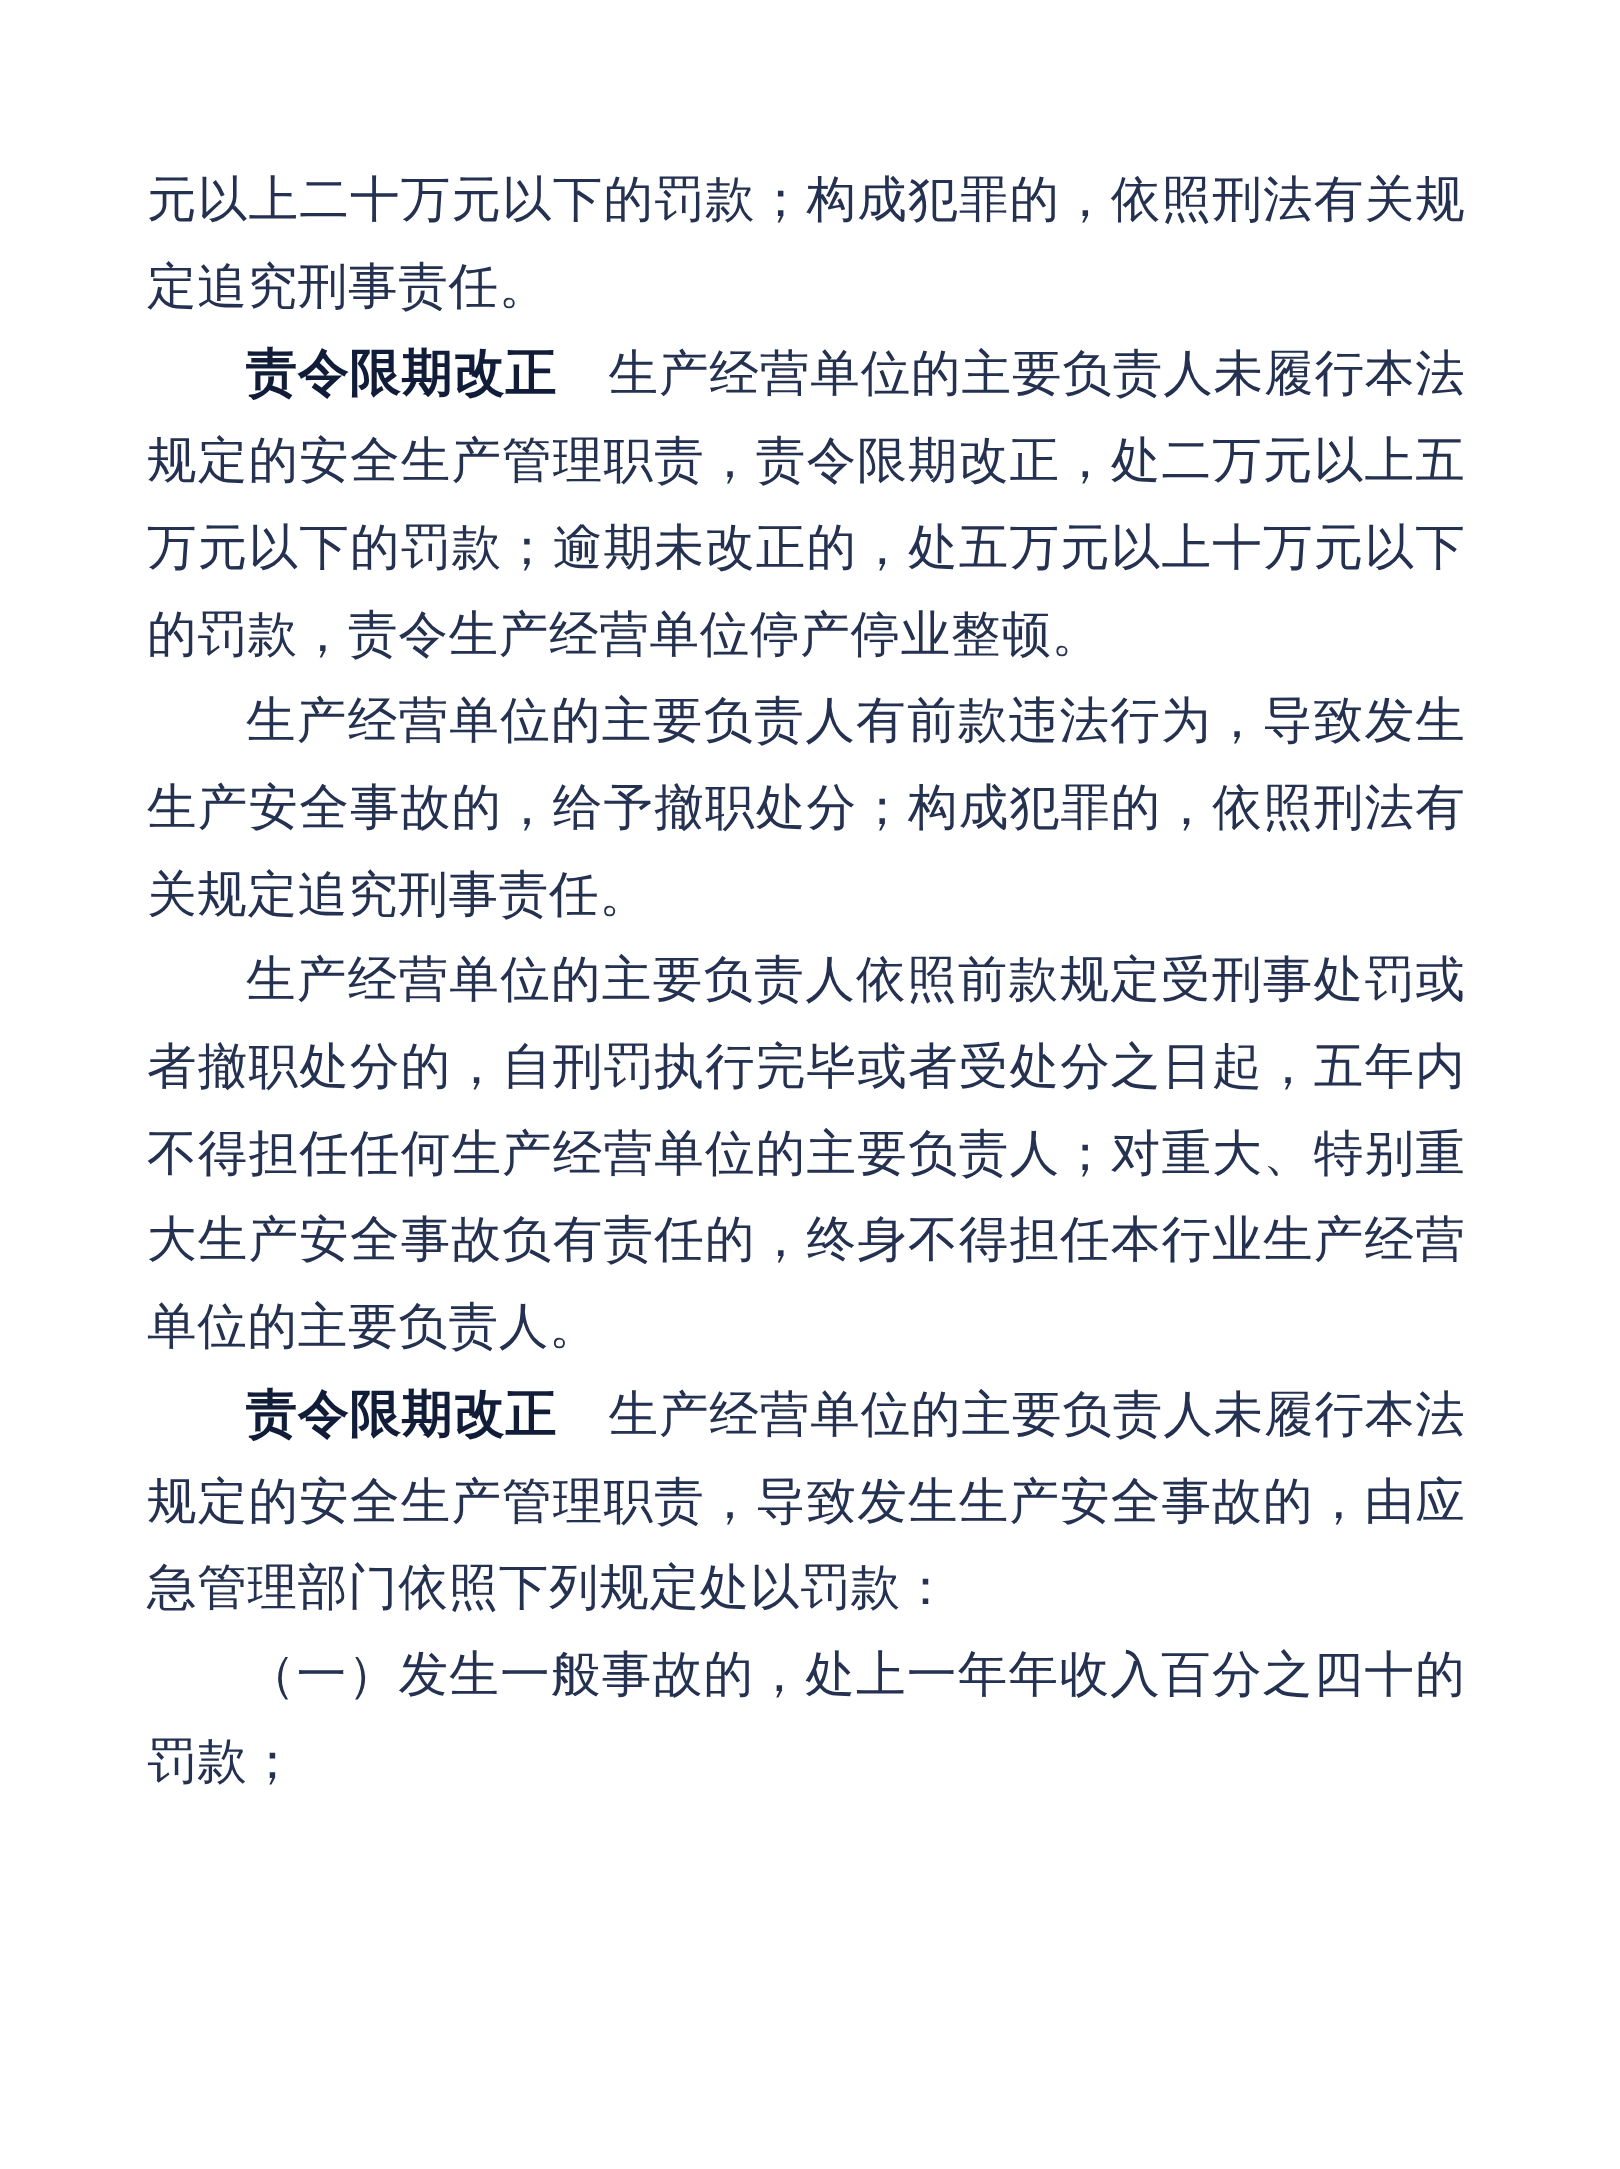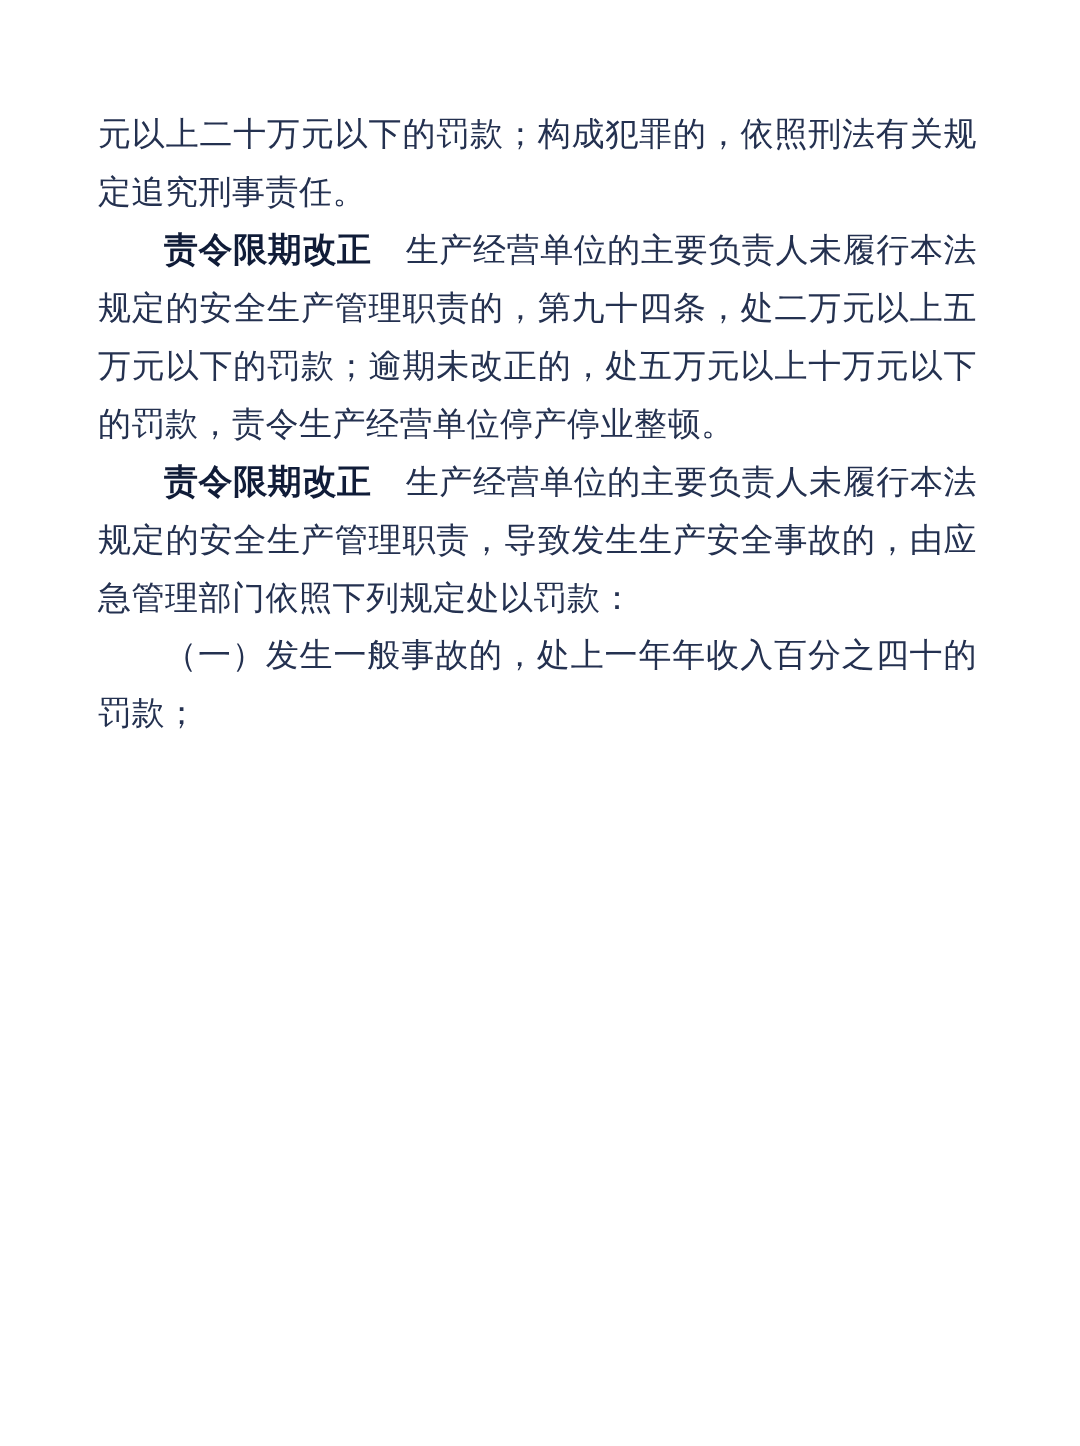--- a/index.html
+++ b/index.html
@@ -41,23 +41,25 @@
   }
 </style>
 </head>
 <body>
 
 <div class="page">
   <div class="doc">
 
     <p class="para no-indent"><span>元以上二十万元以下的罚款；构成犯罪的，依照刑法有关规定追究刑事责任。</span></p>
 
-    <p class="para"><span class="article-heading">责令限期改正</span><span>生产经营单位的主要负责人未履行本法规定的安全生产管理职责的，第九十四条，处二万元以上五万元以下的罚款；逾期未改正的，处五万元以上十万元以下的罚款，责令生产经营单位停产停业整顿。</span></p>
+    <p class="para"><span class="article-heading">责令限期改正</span><span>生产经营单位的主要负责人未履行本法规定的安全生产管理职责，责令限期改正，处二万元以上五万元以下的罚款；逾期未改正的，处五万元以上十万元以下的罚款，责令生产经营单位停产停业整顿。</span></p>
 
+    <p class="para"><span>生产经营单位的主要负责人有前款违法行为，导致发生生产安全事故的，给予撤职处分；构成犯罪的，依照刑法有关规定追究刑事责任。</span></p>
 
+    <p class="para"><span>生产经营单位的主要负责人依照前款规定受刑事处罚或者撤职处分的，自刑罚执行完毕或者受处分之日起，五年内不得担任任何生产经营单位的主要负责人；对重大、特别重大生产安全事故负有责任的，终身不得担任本行业生产经营单位的主要负责人。</span></p>
 
     <p class="para"><span class="article-heading">责令限期改正</span><span>生产经营单位的主要负责人未履行本法规定的安全生产管理职责，导致发生生产安全事故的，由应急管理部门依照下列规定处以罚款：</span></p>
 
     <p class="para"><span>（一）发生一般事故的，处上一年年收入百分之四十的罚款；</span></p>
 
 
   </div>
 </div>
 
 </body></html>

